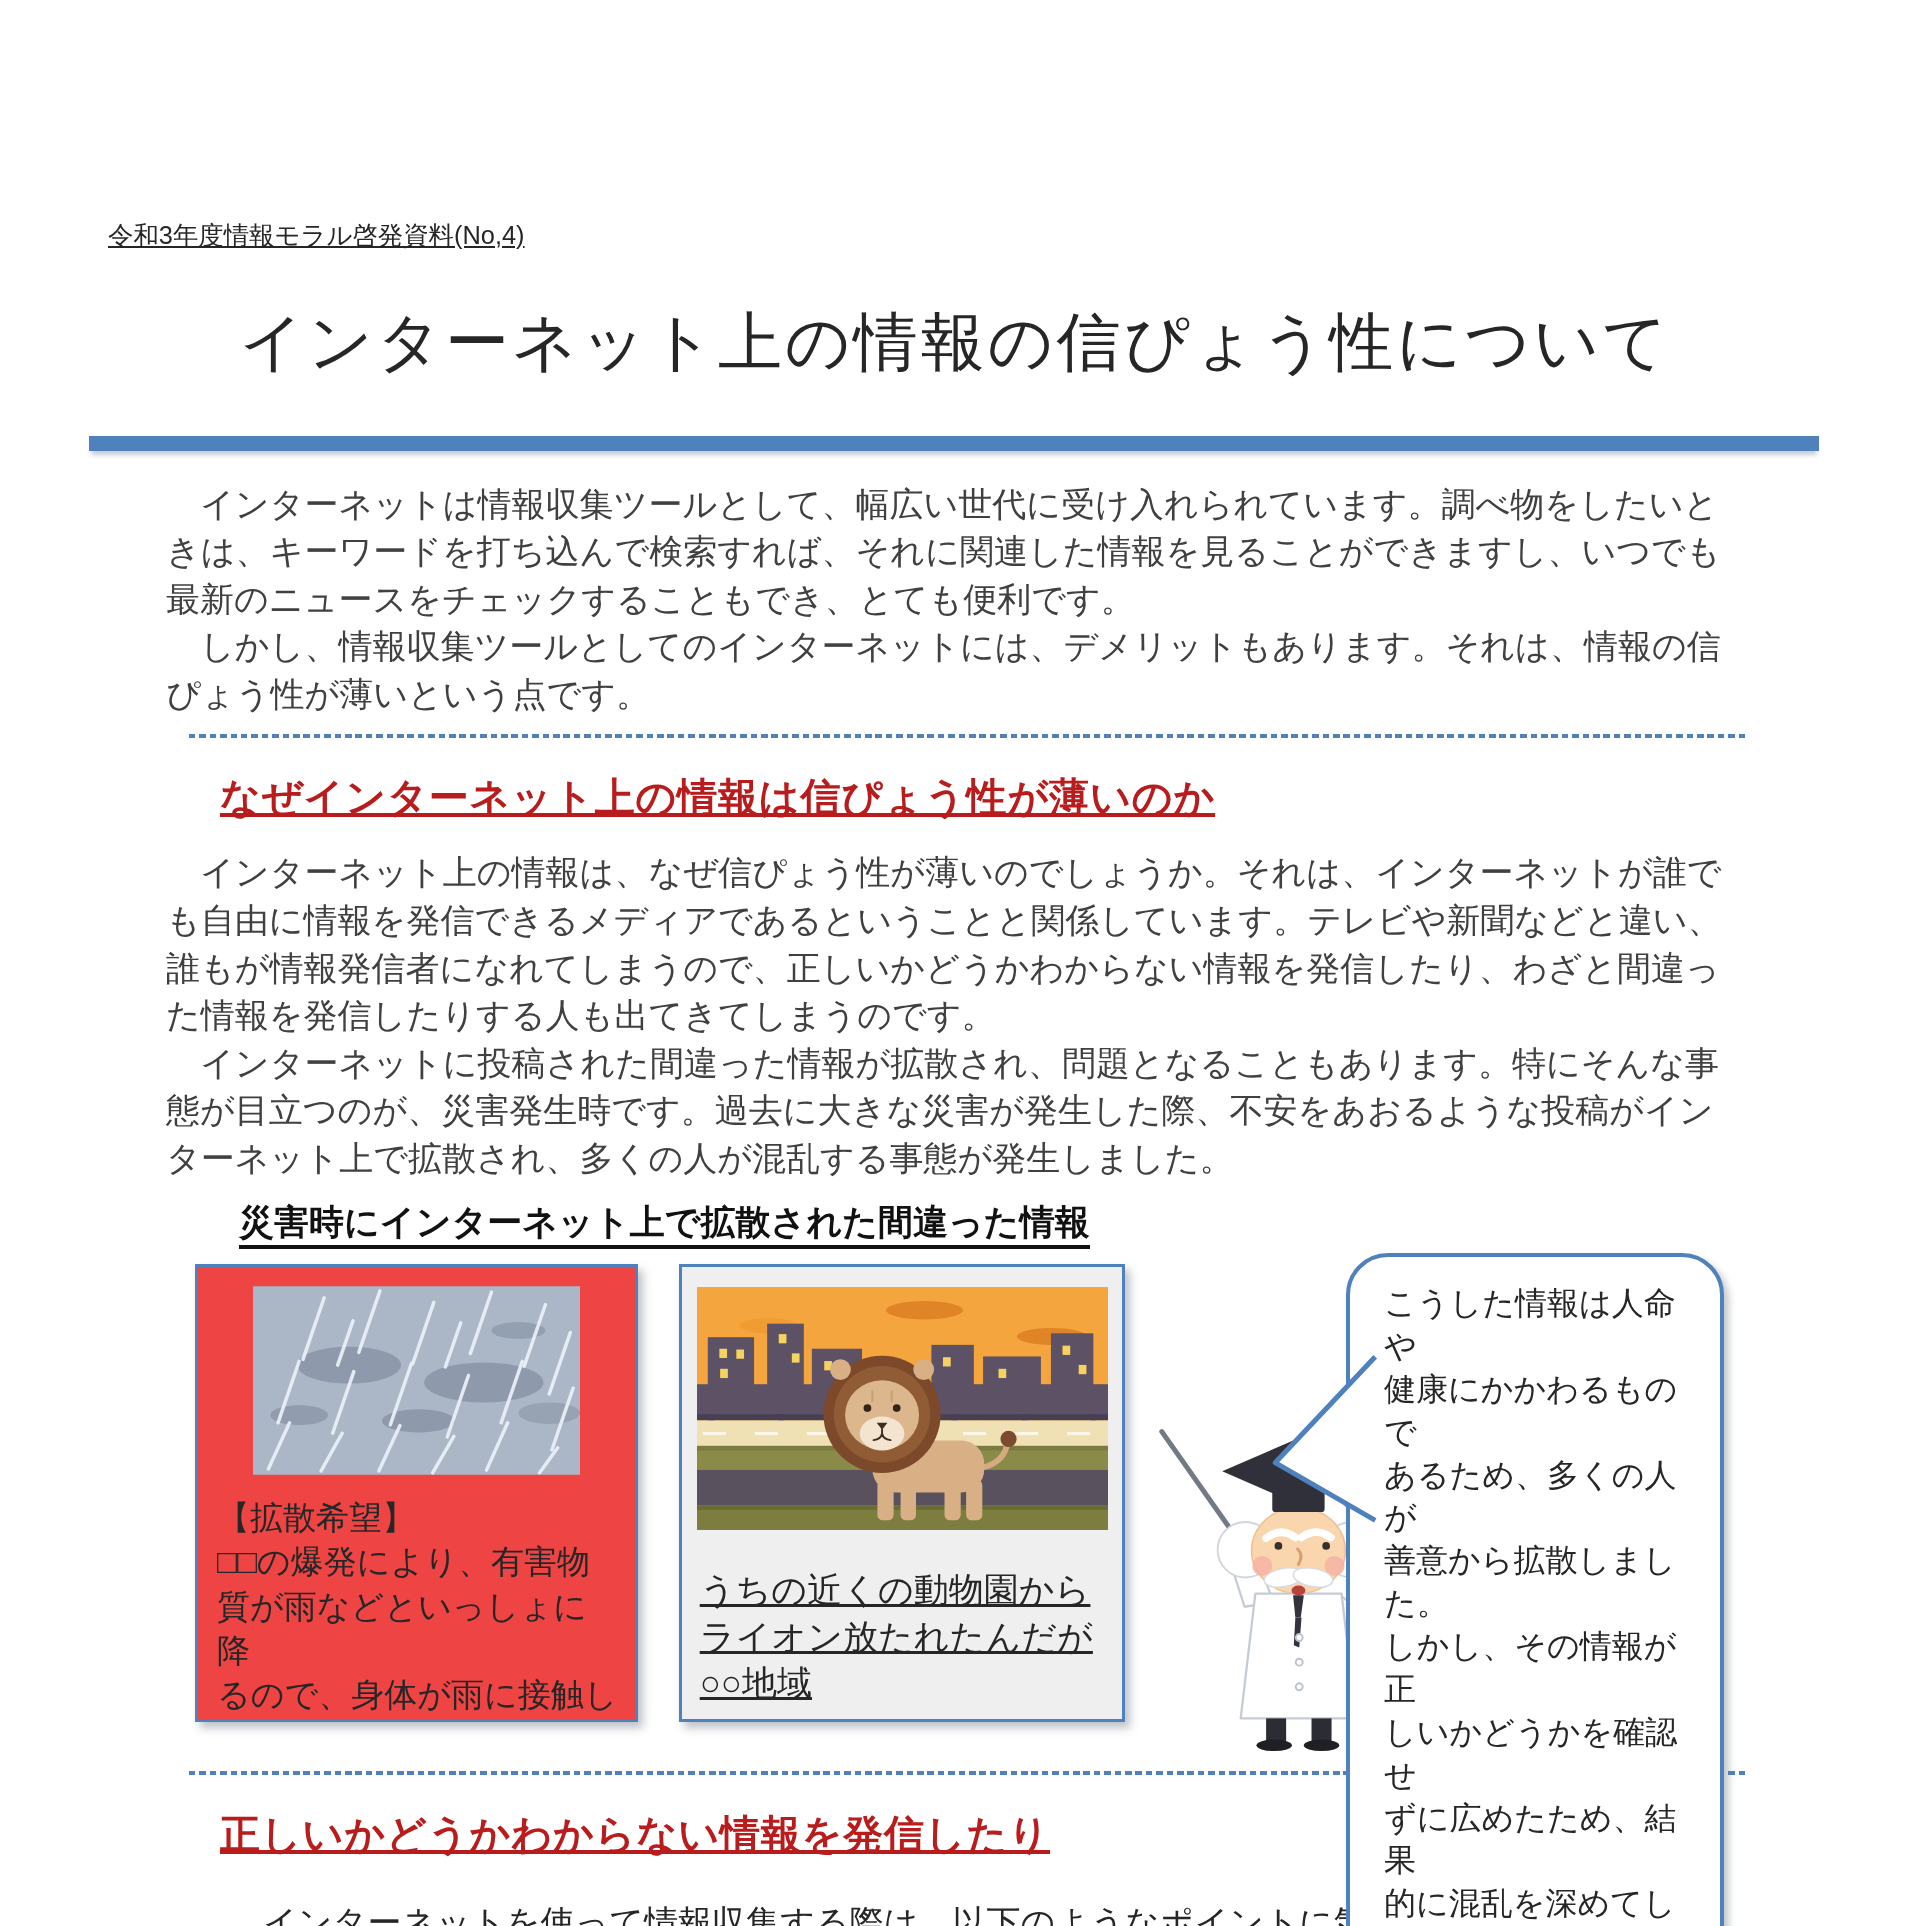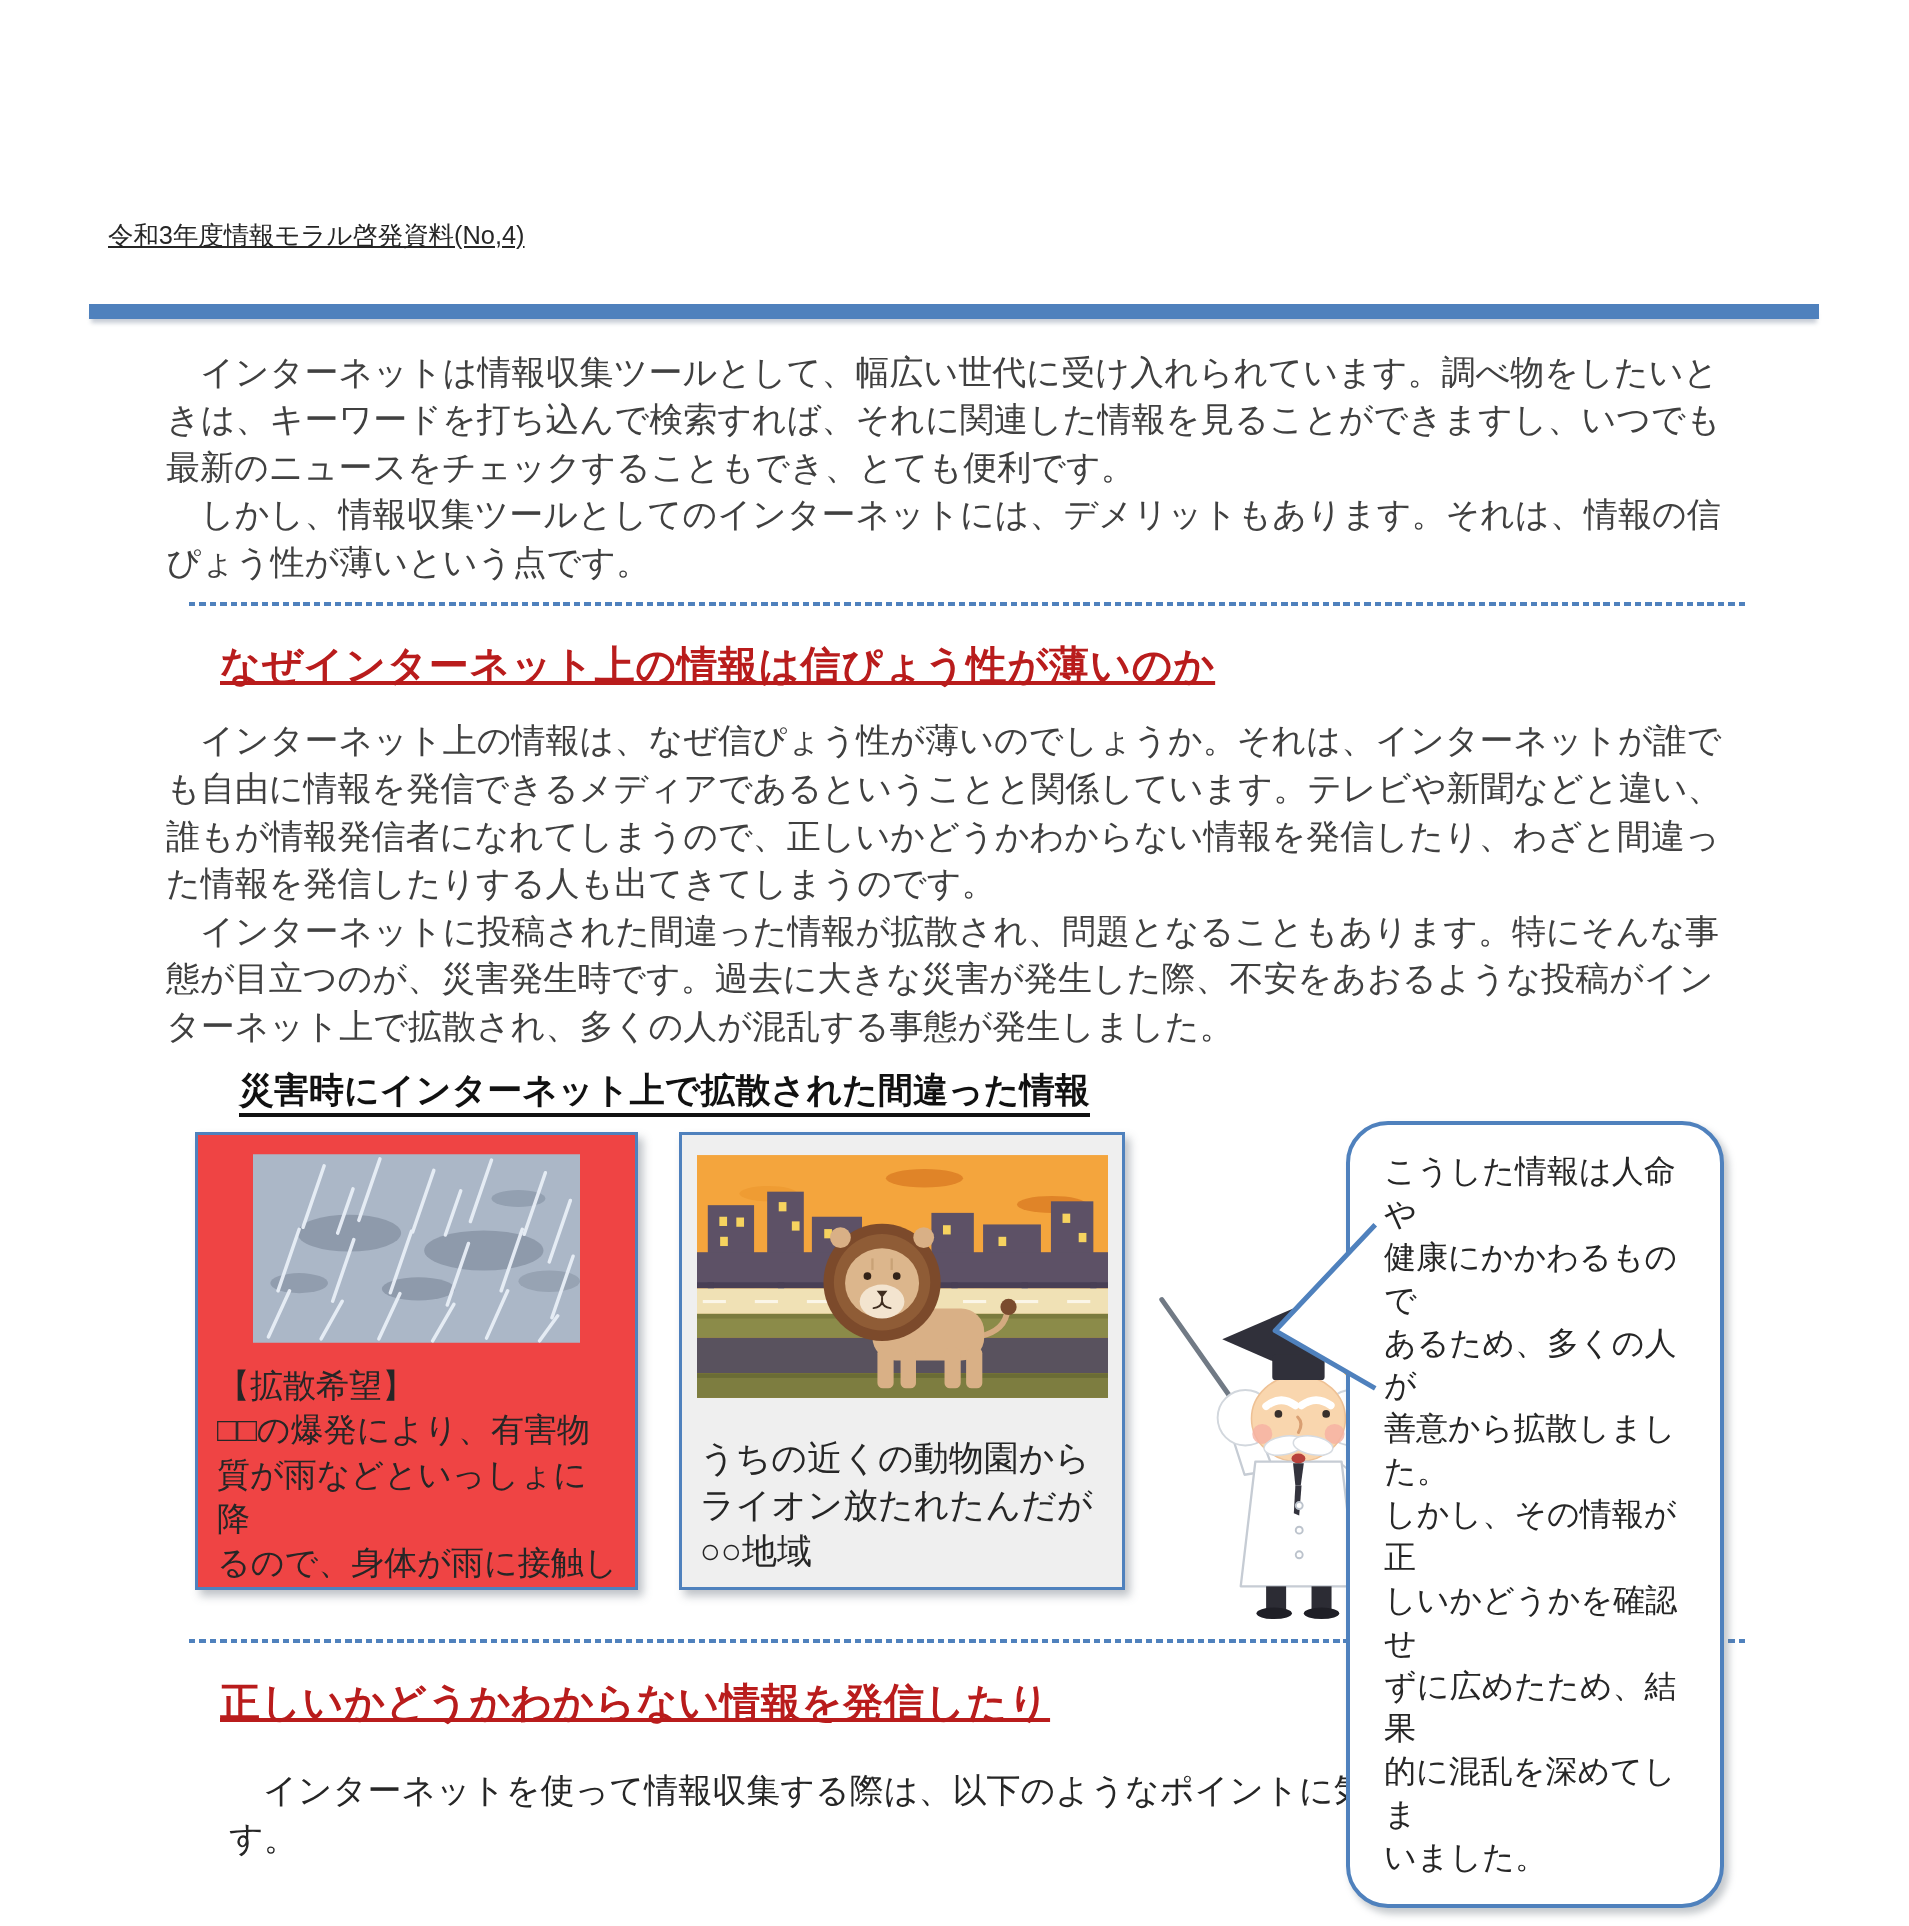--- a/index.html
+++ b/index.html
@@ -55,21 +55,21 @@
     overflow:hidden;
   }
   .rumor-box.rain{left:195px;width:443px;background:#ef4444;}
   .rumor-box.lion{left:679px;width:446px;background:#efefef;}
   .rain-art{display:block;margin:19px auto 0;}
   .lion-art{display:block;margin:20px auto 0;}
   .rumor-text{
     margin:21px 0 0 0;padding:0 16px 0 19px;
     font-size:33px;line-height:1.34;white-space:pre-line;color:#262626;
   }
-  .rumor-text.lion-text{margin-top:37px;padding-left:17.7px;font-size:35px;line-height:1.33;}
+  .rumor-text.lion-text{margin-top:37px;padding-left:17.7px;font-size:35px;line-height:1.33;text-decoration:underline;}
   .professor{position:absolute;left:1148px;top:158px;}
   .bubble{
     position:absolute;left:1346px;top:-11.6px;width:378px;
     box-sizing:border-box;
     background:#fff;border:4.6px solid #4f81bd;border-radius:42px;
     padding:25.4px 19px 25.4px 34px;
     font-size:32px;line-height:1.34;white-space:pre-line;color:#262626;
     box-shadow:4.6px 5.4px 7.7px rgba(110,120,130,0.4);
   }
   .bubble-tail{position:absolute;left:1254px;top:87px;}
@@ -78,20 +78,21 @@
     font-size:34px;line-height:1.4;white-space:pre-line;color:#262626;
   }
 </style>
 </head>
 <body>
 
 <div class="page">
 
   <div class="doc-label">令和3年度情報モラル啓発資料(No,4)</div>
 
+  <h1 class="title">インターネット上の情報の信ぴょう性について</h1>
 
   <div class="rule"></div>
 
   <p class="body">　インターネットは情報収集ツールとして、幅広い世代に受け入れられています。調べ物をしたいと
 きは、キーワードを打ち込んで検索すれば、それに関連した情報を見ることができますし、いつでも
 最新のニュースをチェックすることもでき、とても便利です。
 　しかし、情報収集ツールとしてのインターネットには、デメリットもあります。それは、情報の信
 ぴょう性が薄いという点です。</p>
 
   <div class="dashed"></div>

